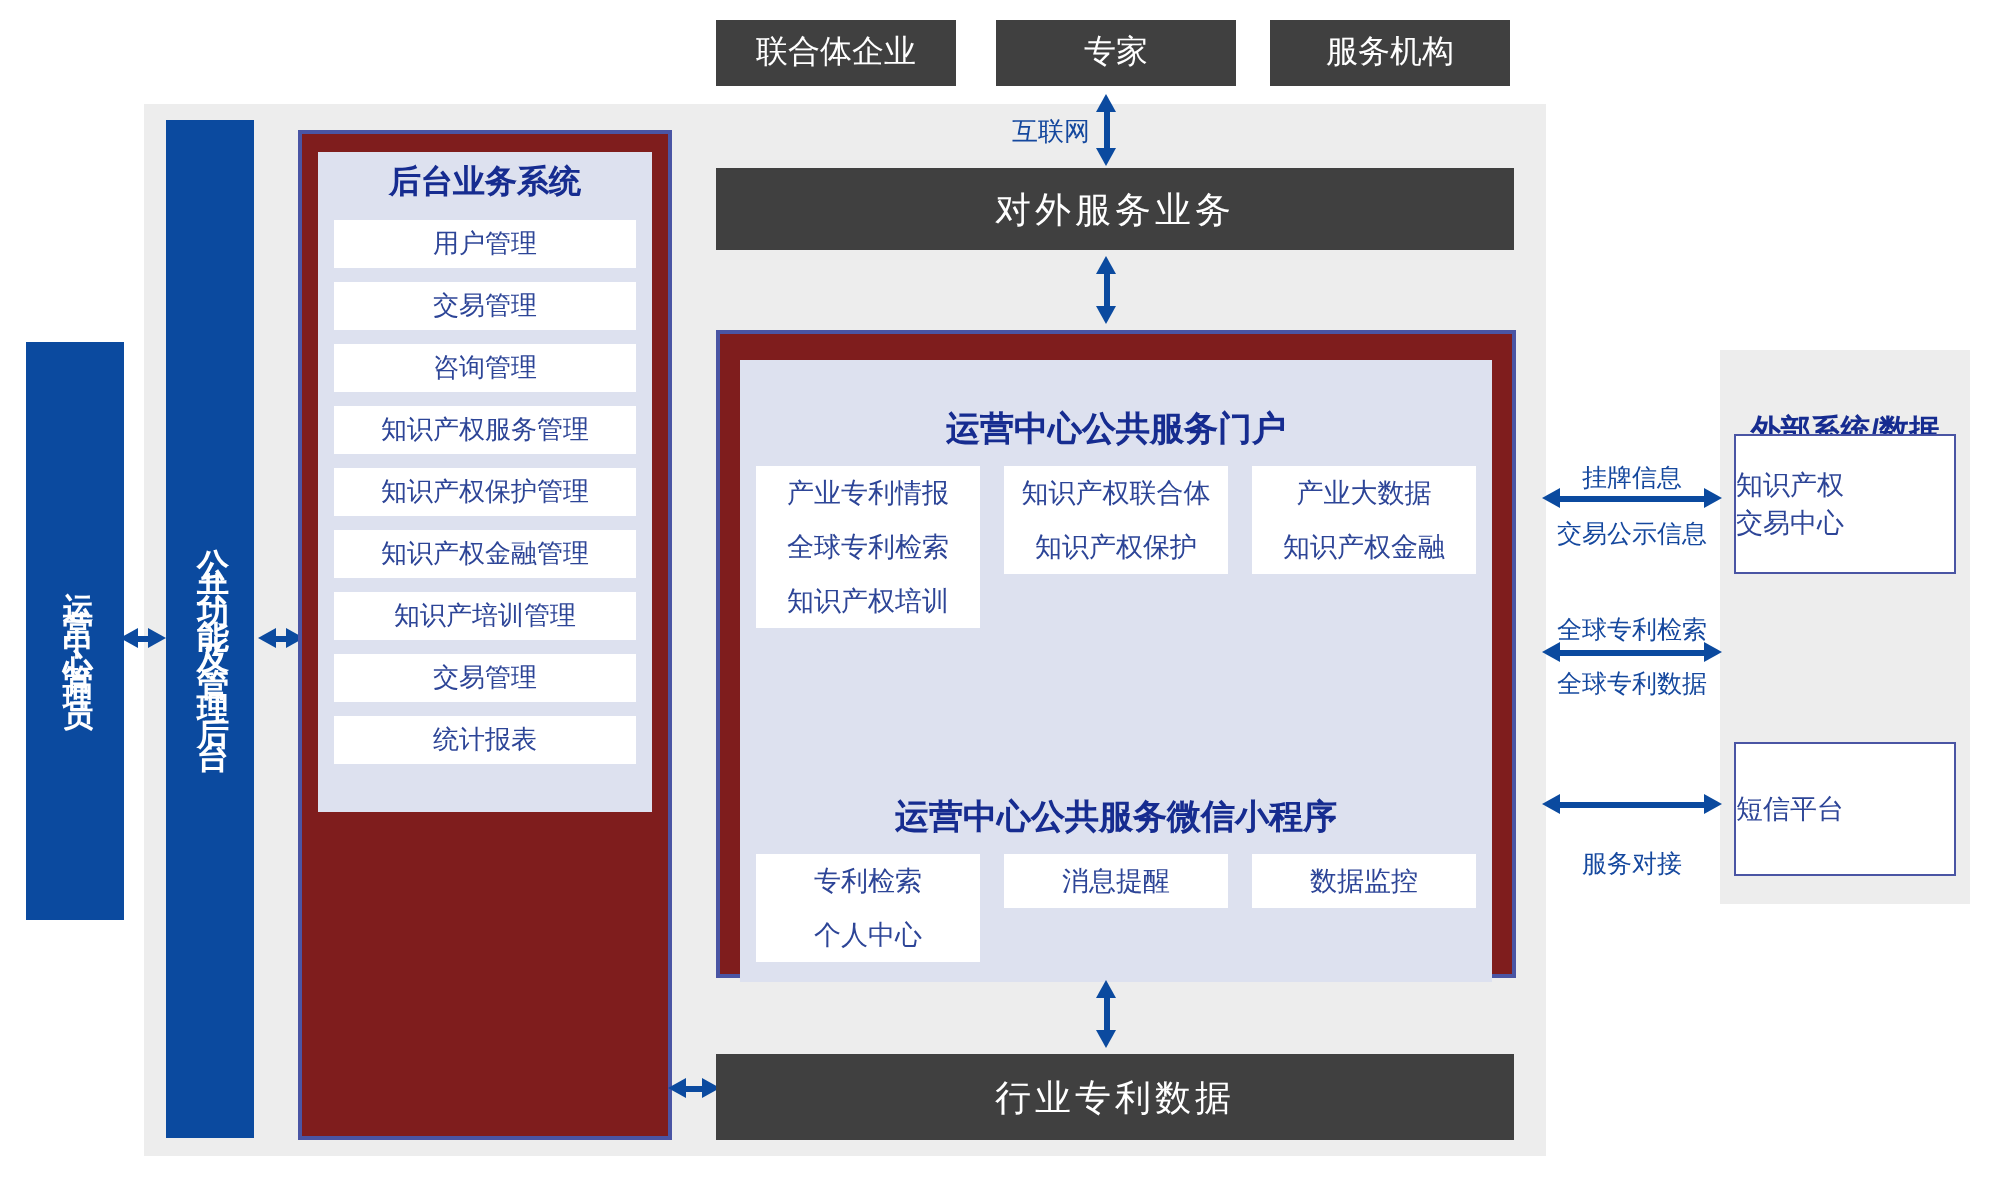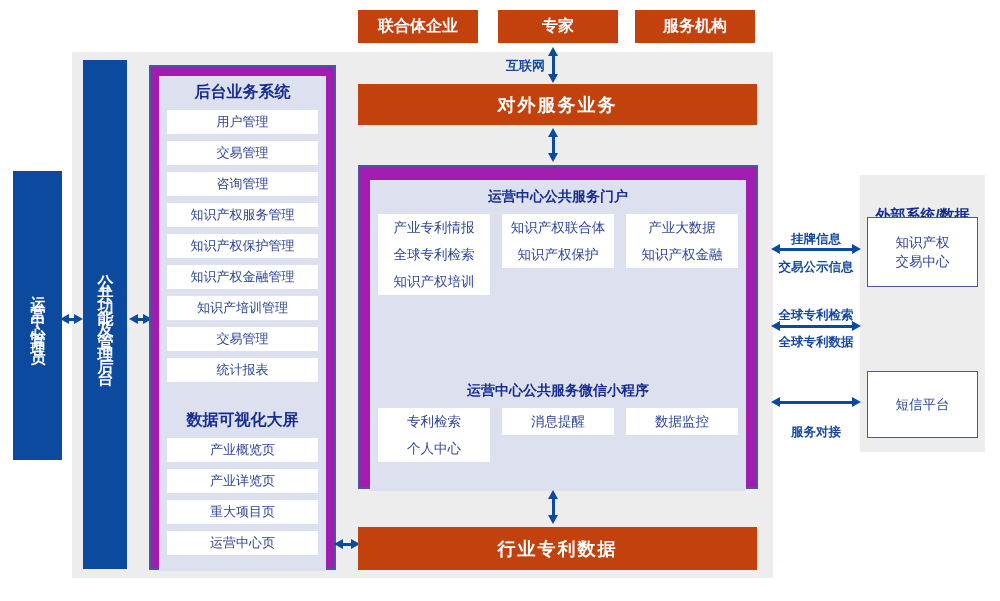--- a/index.html
+++ b/index.html
@@ -9,64 +9,64 @@
     font-family:"Liberation Sans", sans-serif;
   }
   .abs { position:absolute; box-sizing:border-box; }
 
   
   .bg-main  { left:72px; top:52px; width:701px; height:526px; background:#ededed; }
   .bg-right { left:860px; top:175px; width:125px; height:277px; background:#ededed; }
 
   
   .blue-box {
-    background:#c2410c; color:#ffffff; font-weight:bold;
+    background:#404040; color:#ffffff; font-weight:normal;
     display:flex; align-items:center; justify-content:center;
   }
   .actor { top:10px; height:33px; font-size:16px; }
   .hbar  { font-size:18px; letter-spacing:2px; }
 
   
   .vbar { background:#0b4a9f; display:flex; align-items:center; justify-content:center; }
   .vtext {
     writing-mode:vertical-rl; text-orientation:upright;
     color:#ffffff; font-weight:bold; text-align:center;
   }
 
   
-  .outline-box { background:#a21caf; border:2px solid #4a55a4;padding-left:47px; }
+  .outline-box { background:#7f1d1d; border:2px solid #4a55a4;padding-left:47px; }
 
   
   .panel {
     position:absolute; left:8px; right:8px;
     background:#dde1ef; padding:5px 8px 8px 8px;
     display:flex; flex-direction:column; gap:7px;
   }
   .panel-title {
     color:#162c90; font-weight:bold; text-align:center;
     font-size:16px; line-height:22px; flex:none;
   }
-  .panel-title.big { font-size:14px; }
+  .panel-title.big { font-size:17px;margin-top:19px; }
   .witem {
     background:#ffffff; color:#2d4597; font-size:13px;
     height:24px; line-height:24px; text-align:center; flex:none;
   }
   .grid2 { display:grid; grid-template-columns:1fr 1fr 1fr; gap:0 12px; }
   .grid2 .witem { height:27px; line-height:27px; font-size:13.5px; }
 
   
   .ext-box {
     background:#ffffff; border:1.5px solid #4a55a4; color:#2d4597;
     font-size:13.5px; line-height:19px; text-align:center;
-    display:flex; flex-direction:column; align-items:center; justify-content:center;
+    display:flex; flex-direction:column; align-items:flex-start; justify-content:center;
   }
   .ext-title { color:#162c90; font-weight:bold; font-size:15px; text-align:center; }
 
   
-  .lbl { color:#15489e; font-weight:bold; font-size:12.5px; text-align:center; }
+  .lbl { color:#15489e; font-weight:normal; font-size:12.5px; text-align:center; }
 
   
   .av { position:absolute; width:3px; background:#0b4a9f; }
   .av::before,.av::after {
     content:""; position:absolute; left:50%; margin-left:-5.5px; width:0; height:0;
     border-left:5.5px solid transparent; border-right:5.5px solid transparent;
   }
   .av::before { top:-9px; border-bottom:9px solid #0b4a9f; }
   .av::after  { bottom:-9px; border-top:9px solid #0b4a9f; }
 
@@ -113,27 +113,20 @@
       <div class="witem">用户管理</div>
       <div class="witem">交易管理</div>
       <div class="witem">咨询管理</div>
       <div class="witem">知识产权服务管理</div>
       <div class="witem">知识产权保护管理</div>
       <div class="witem">知识产权金融管理</div>
       <div class="witem">知识产培训管理</div>
       <div class="witem">交易管理</div>
       <div class="witem">统计报表</div>
     </div>
-    <div class="panel" style="top:337px;height:154px;">
-      <div class="panel-title">数据可视化大屏</div>
-      <div class="witem">产业概览页</div>
-      <div class="witem">产业详览页</div>
-      <div class="witem">重大项目页</div>
-      <div class="witem">运营中心页</div>
-    </div>
   </div>
 
   <div class="abs outline-box" style="left:358px;top:165px;width:400px;height:324px;">
     <div class="panel" style="left:10px;right:10px;top:13px;height:186px;">
       <div class="panel-title big">运营中心公共服务门户</div>
       <div class="grid2">
         <div class="witem">产业专利情报</div>
         <div class="witem">知识产权联合体</div>
         <div class="witem">产业大数据</div>
         <div class="witem">全球专利检索</div>

